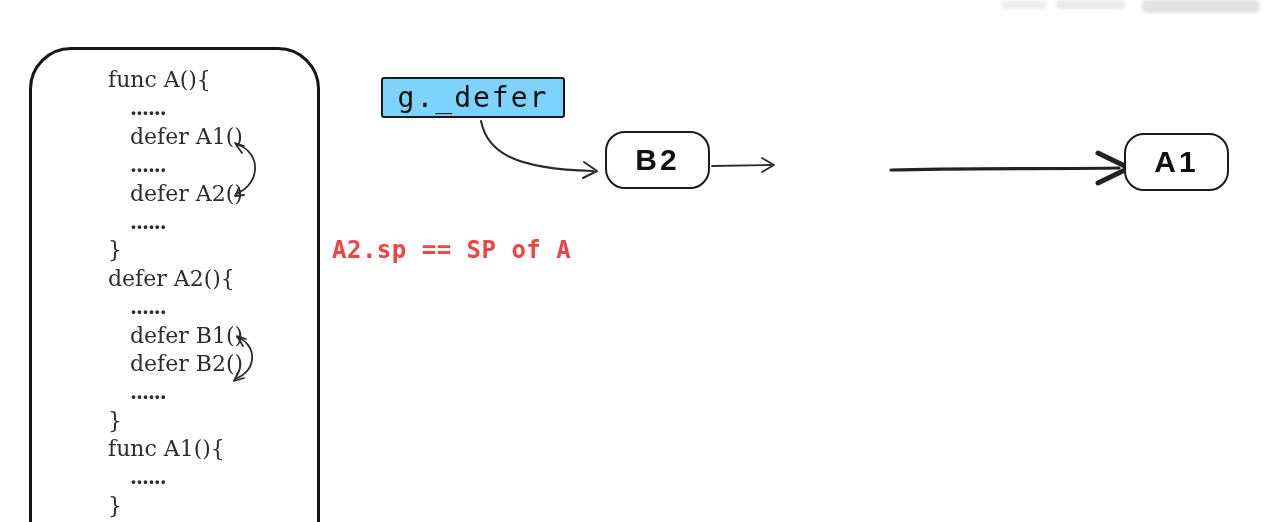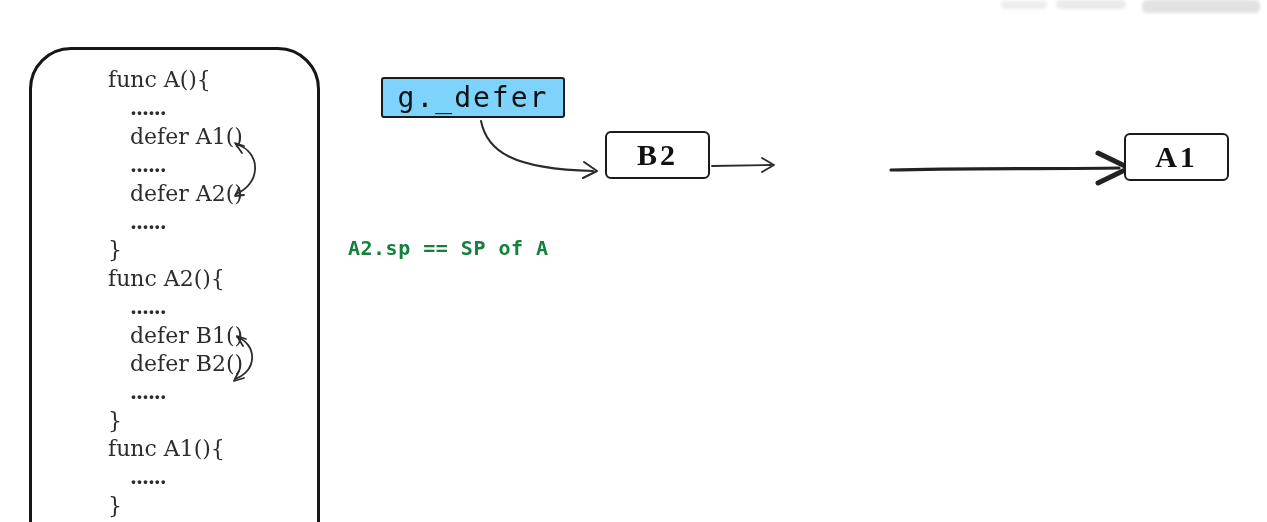--- a/index.html
+++ b/index.html
@@ -74,47 +74,47 @@
     justify-content: center;
     font-family: "DejaVu Sans Mono", "Liberation Mono", monospace;
     font-size: 28px;
     letter-spacing: 2px;
     color: #111;
     box-sizing: border-box;
   }
   .node {
     position: absolute;
     width: 105px;
-    height: 48px;
+    height: 58px;
     border: 2.5px solid #1b1b1b;
-    border-radius: 6px;
+    border-radius: 20px;
     background: #ffffff;
     display: flex;
     align-items: center;
     justify-content: center;
-    font-family: Liberation Serif, serif;
+    font-family: Liberation Sans, sans-serif;
     font-size: 30px;
     font-weight: bold;
     letter-spacing: 3px;
     color: #111;
     box-sizing: border-box;
   }
   .node-b2 { left: 605px; top: 131px; }
   .node-b1 { left: 778px; top: 131px; }
   .node-a1 { left: 1124px; top: 133px; }
 
   
   .anno {
     position: absolute;
-    left: 348px;
+    left: 332px;
     font-family: "DejaVu Sans Mono", "Liberation Mono", monospace;
-    font-size: 20px;
+    font-size: 24px;
     font-weight: bold;
     letter-spacing: 0.5px;
-    color: #15803d;
+    color: #ef4444;
     white-space: pre;
   }
   .anno-a2 { top: 236px; }
   .anno-b2 { top: 367px; }
 
   
   .wm {
     position: absolute;
     border-radius: 5px;
     filter: blur(1.6px);
@@ -131,21 +131,21 @@
   <div class="code-panel"></div>
 
   <div class="code-block">
     <div class="code-line">func A(){</div>
     <div class="code-line ind dots">......</div>
     <div class="code-line ind">defer A1()</div>
     <div class="code-line ind dots">......</div>
     <div class="code-line ind">defer A2()</div>
     <div class="code-line ind dots">......</div>
     <div class="code-line">}</div>
-    <div class="code-line">func A2(){</div>
+    <div class="code-line">defer A2(){</div>
     <div class="code-line ind dots">......</div>
     <div class="code-line ind">defer B1()</div>
     <div class="code-line ind">defer B2()</div>
     <div class="code-line ind dots">......</div>
     <div class="code-line">}</div>
     <div class="code-line">func A1(){</div>
     <div class="code-line ind dots">......</div>
     <div class="code-line">}</div>
   </div>
 

